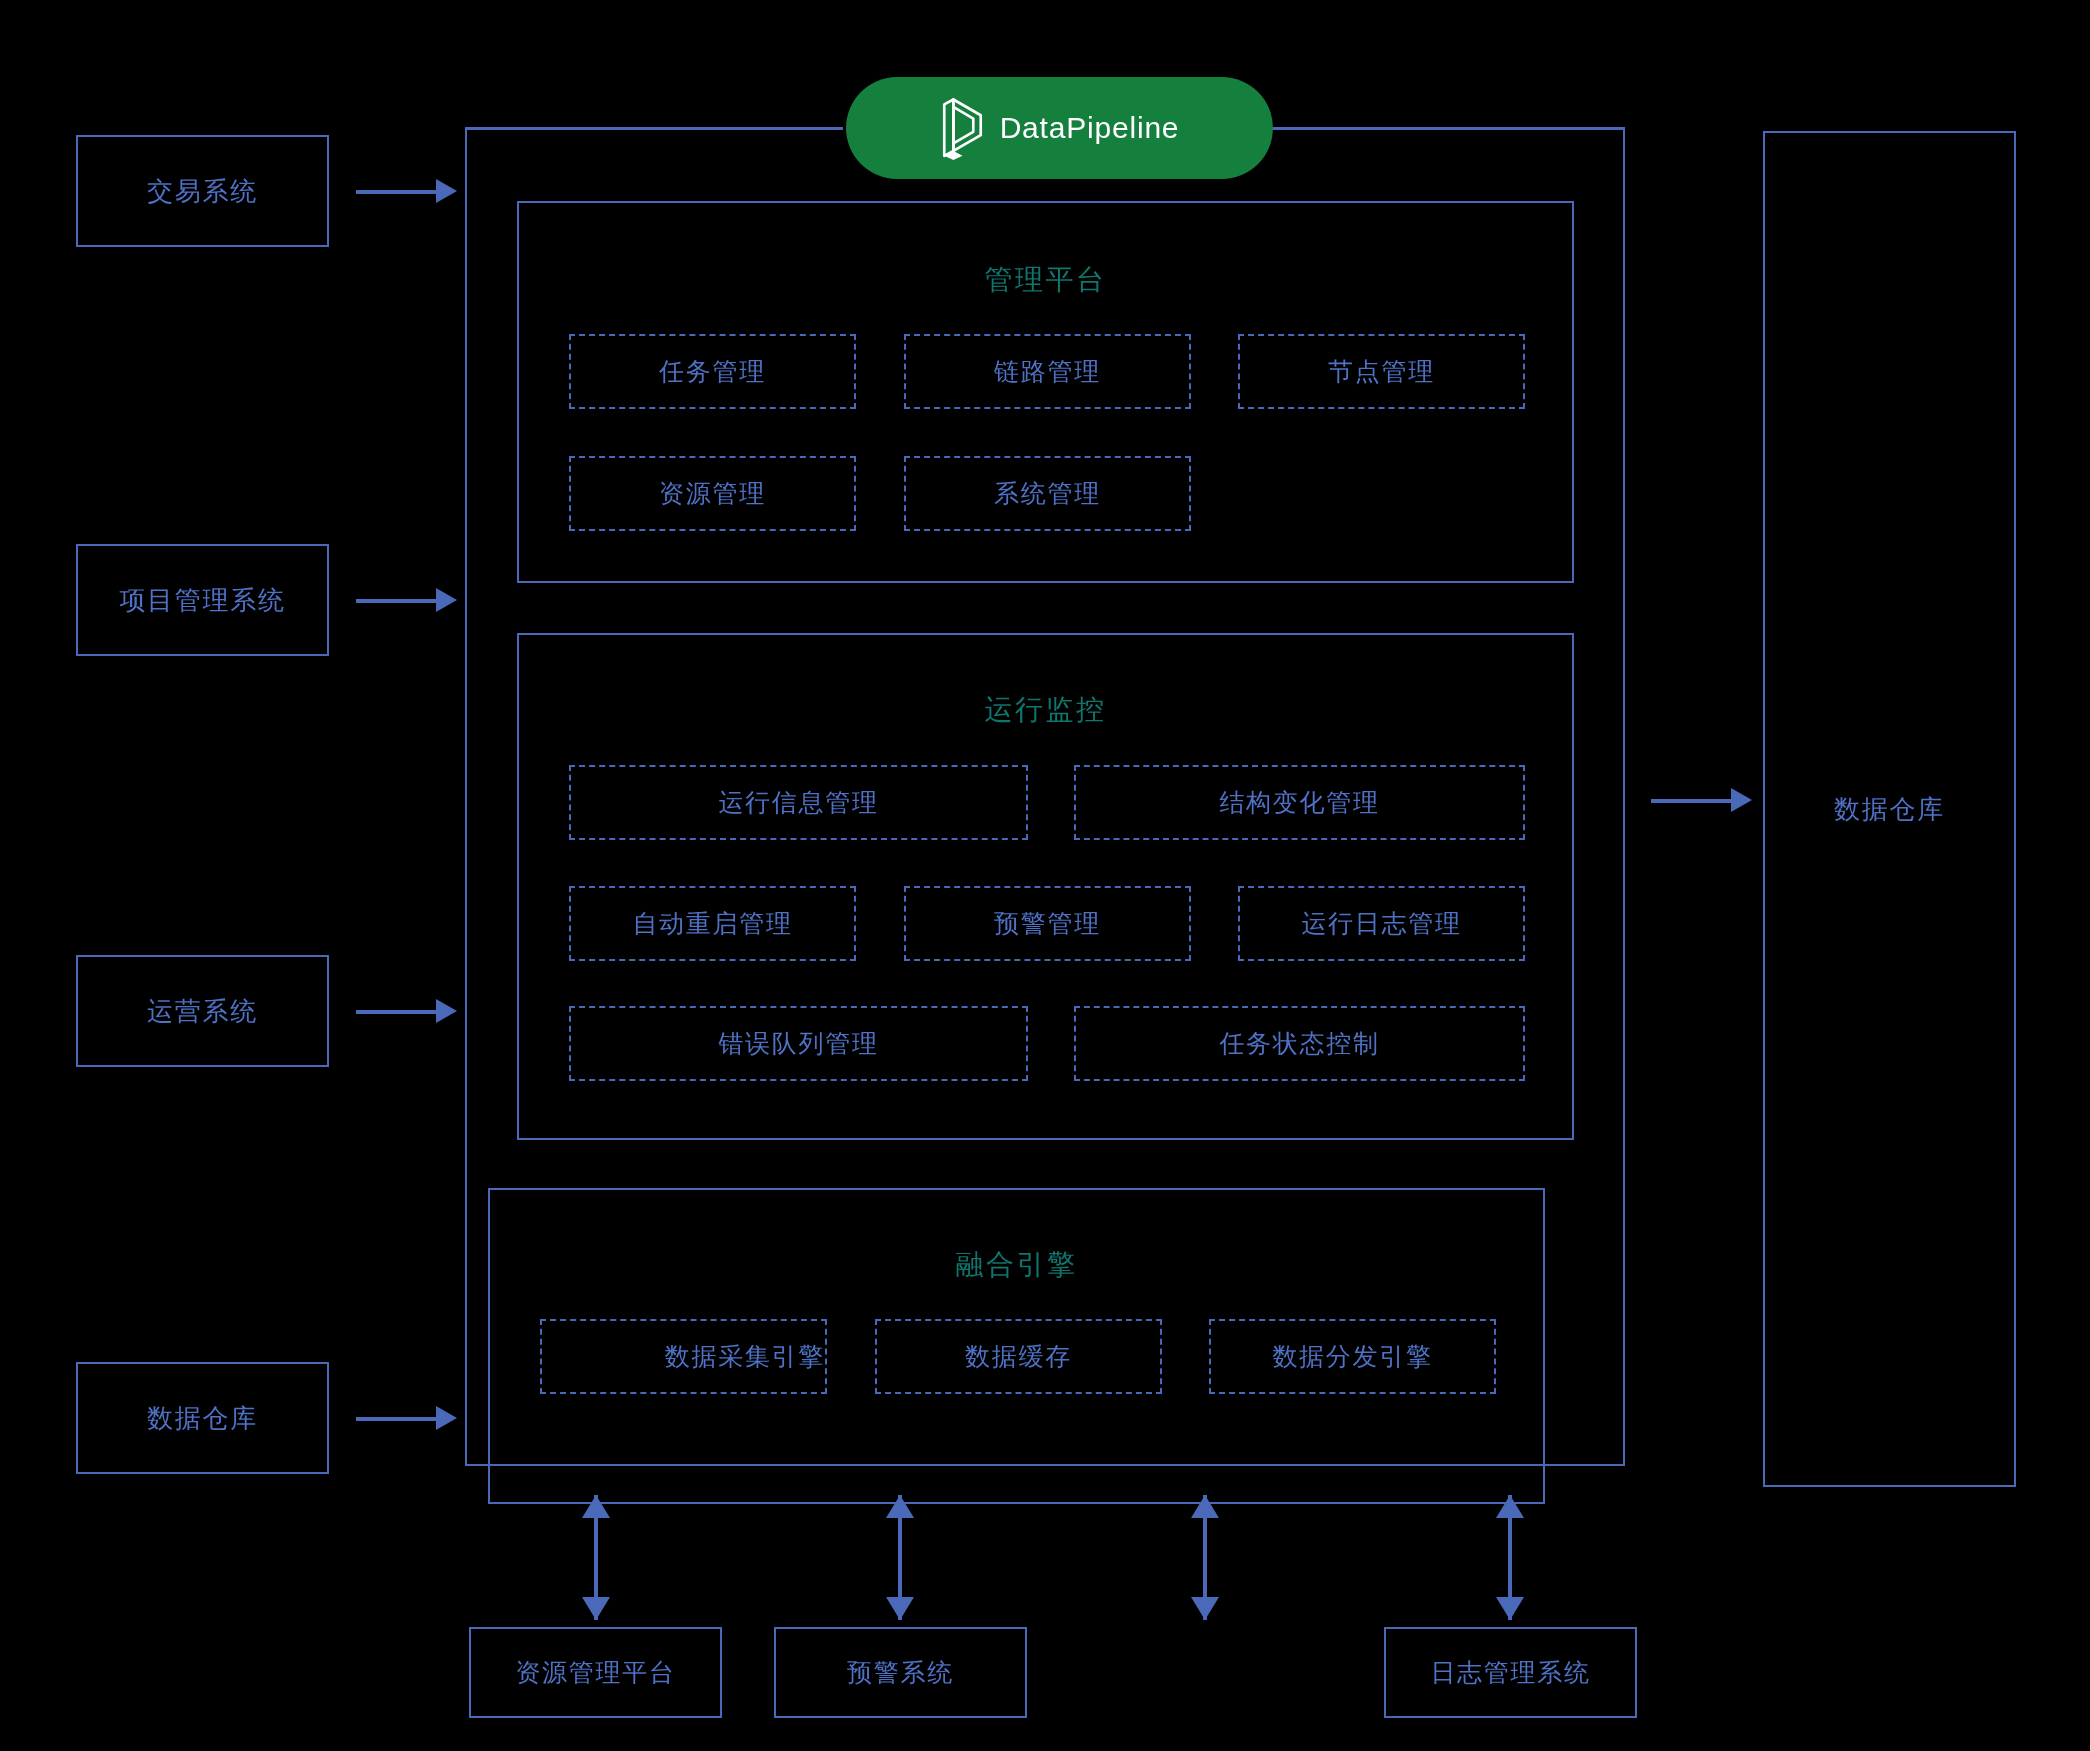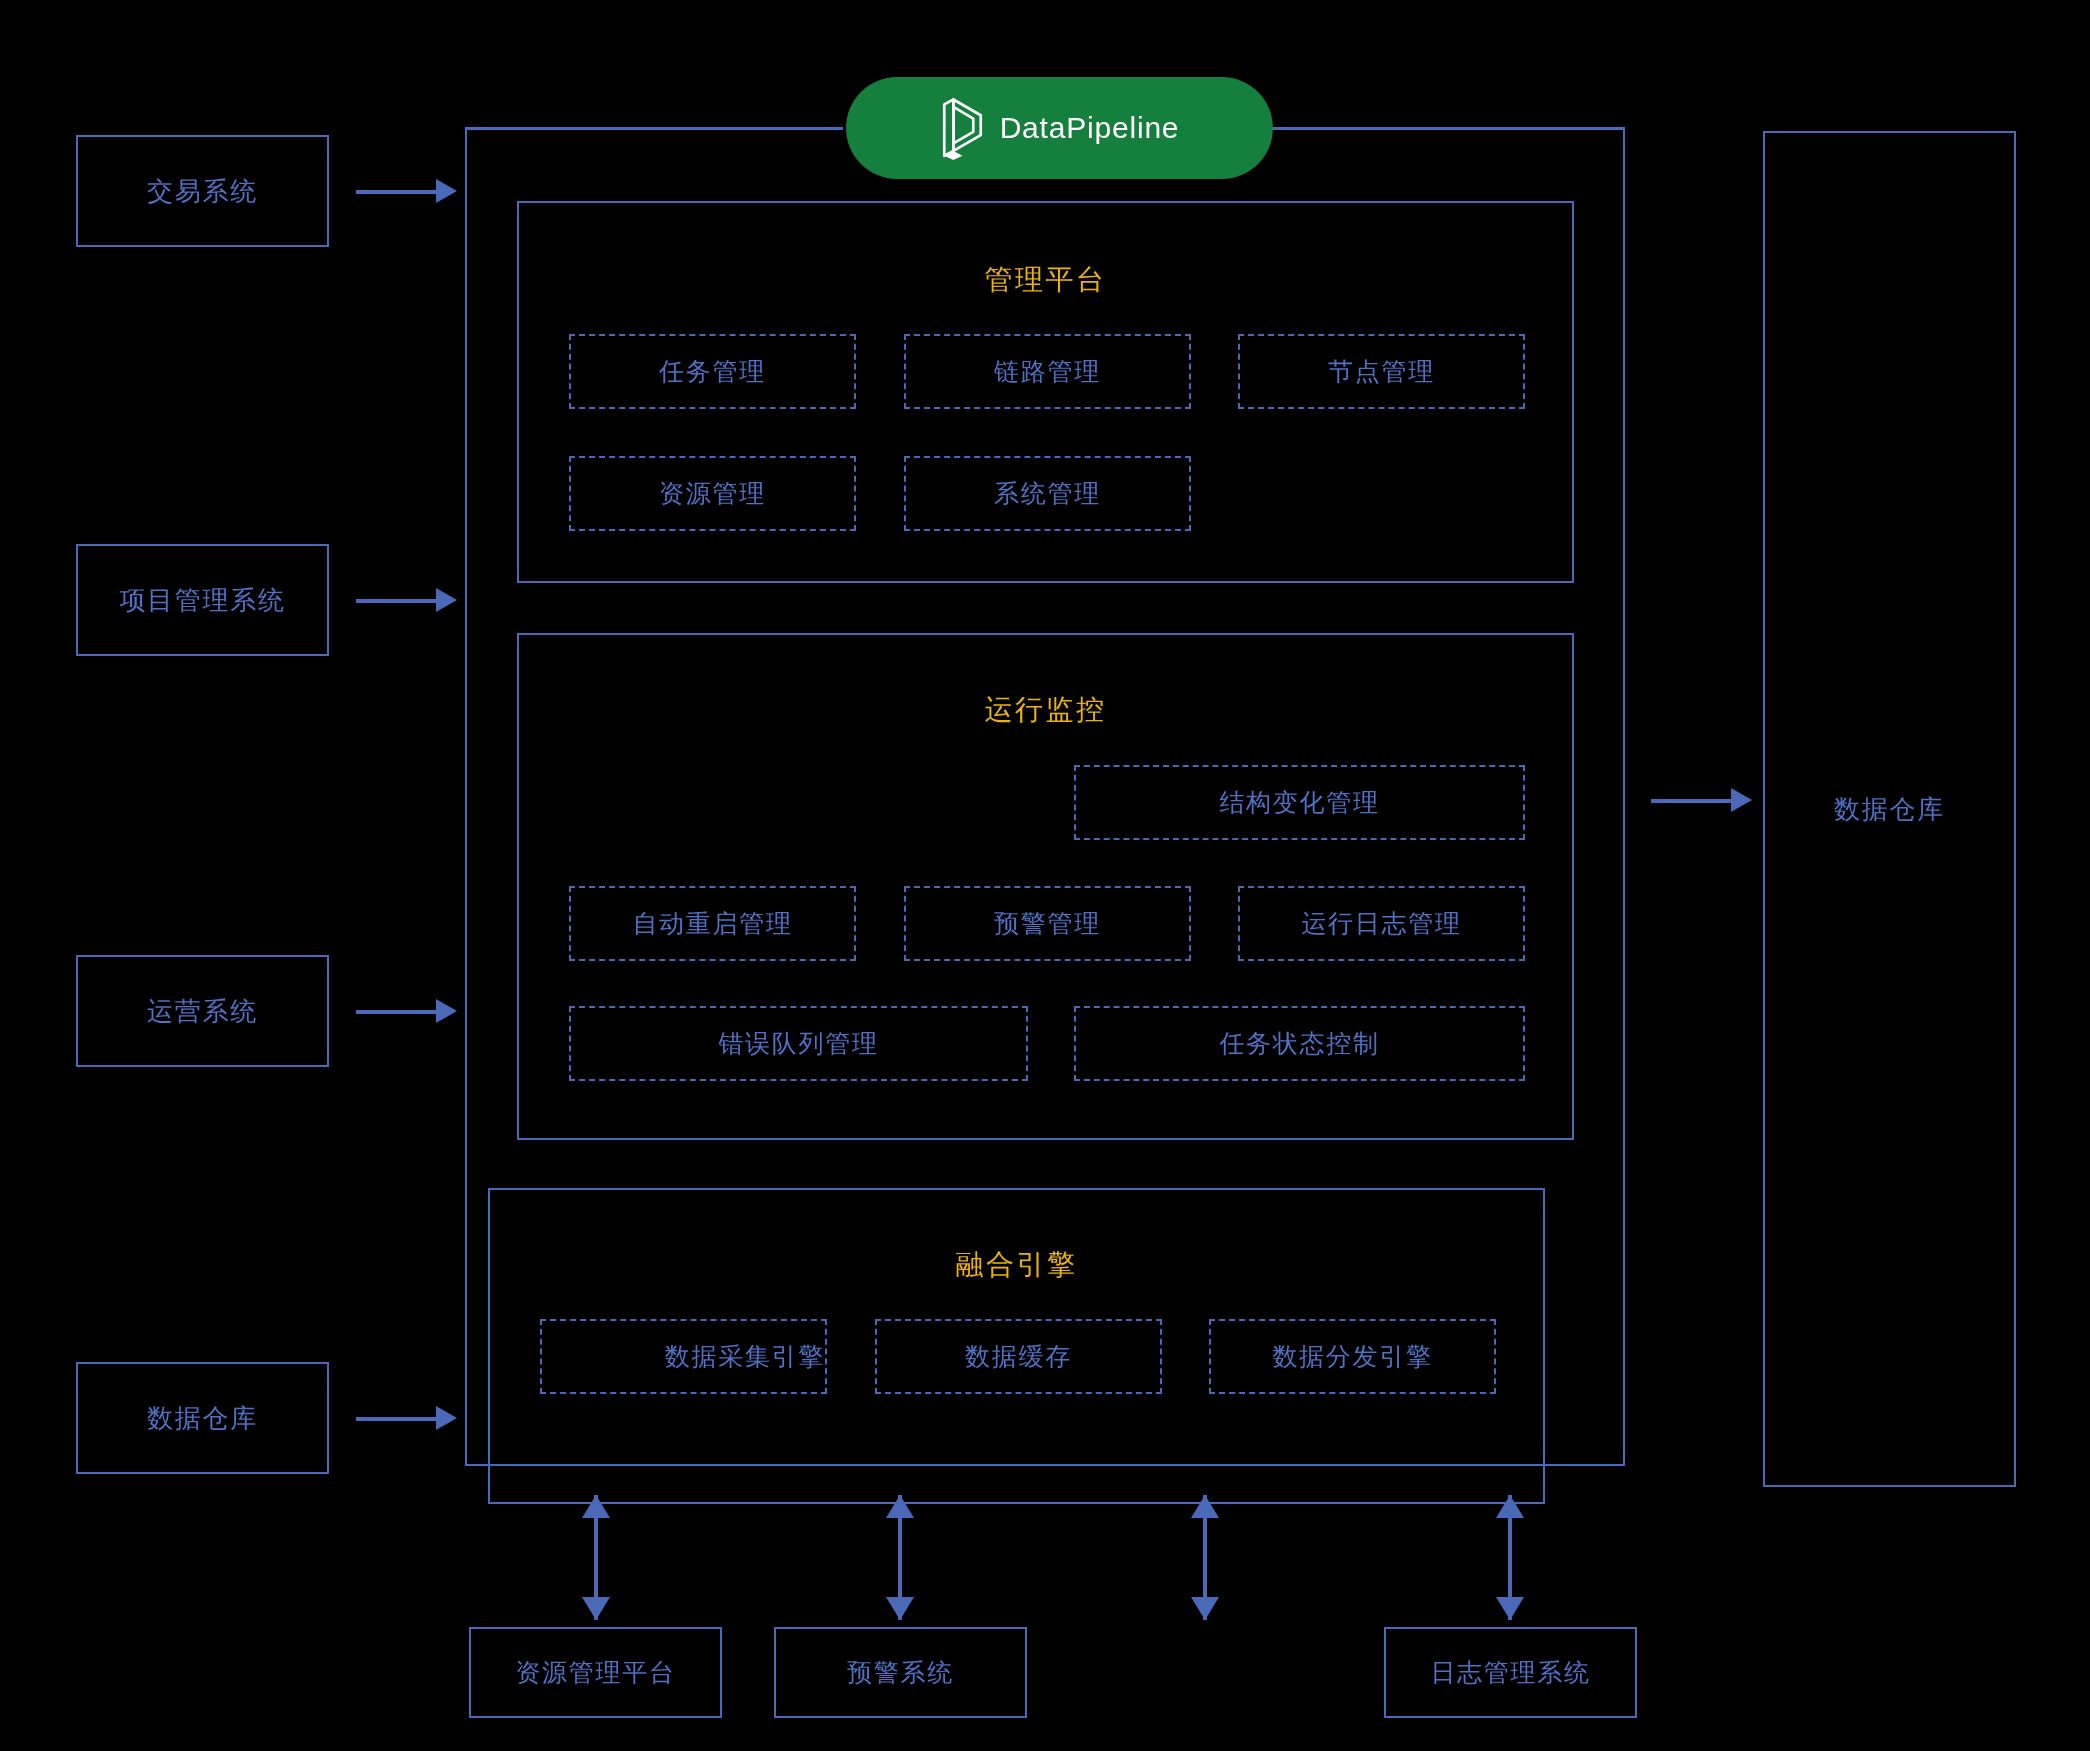--- a/index.html
+++ b/index.html
@@ -50,21 +50,21 @@
   
   .section {
     position: absolute;
     border: 2.5px solid #4a69b8;
   }
   .section-title {
     position: absolute;
     left: 0;
     width: 100%;
     text-align: center;
-    color: #eab308;
+    color: #0f766e;
     font-size: 28px;
     letter-spacing: 2.5px;
     white-space: nowrap;
   }
 
   
   .chip {
     position: absolute;
     border: 2.5px dashed #4a69b8;
     display: flex;
@@ -198,20 +198,23 @@
       <span>资源管理</span>
     </div>
     <div class="chip" style="left:385px; top:253px; width:287px; height:75px;">
       <span>系统管理</span>
     </div>
   </div>
 
   <div class="section" style="left:517px; top:633px; width:1057px; height:507px;">
     <div class="section-title" style="top:56px;">运行监控</div>
 
+    <div class="chip" style="left:50px; top:130px; width:459px; height:75px;">
+      <span>运行信息管理</span>
+    </div>
     <div class="chip" style="left:555px; top:130px; width:451px; height:75px;">
       <span>结构变化管理</span>
     </div>
 
     <div class="chip" style="left:50px; top:251px; width:287px; height:75px;">
       <span>自动重启管理</span>
     </div>
     <div class="chip" style="left:385px; top:251px; width:287px; height:75px;">
       <span>预警管理</span>
     </div>

